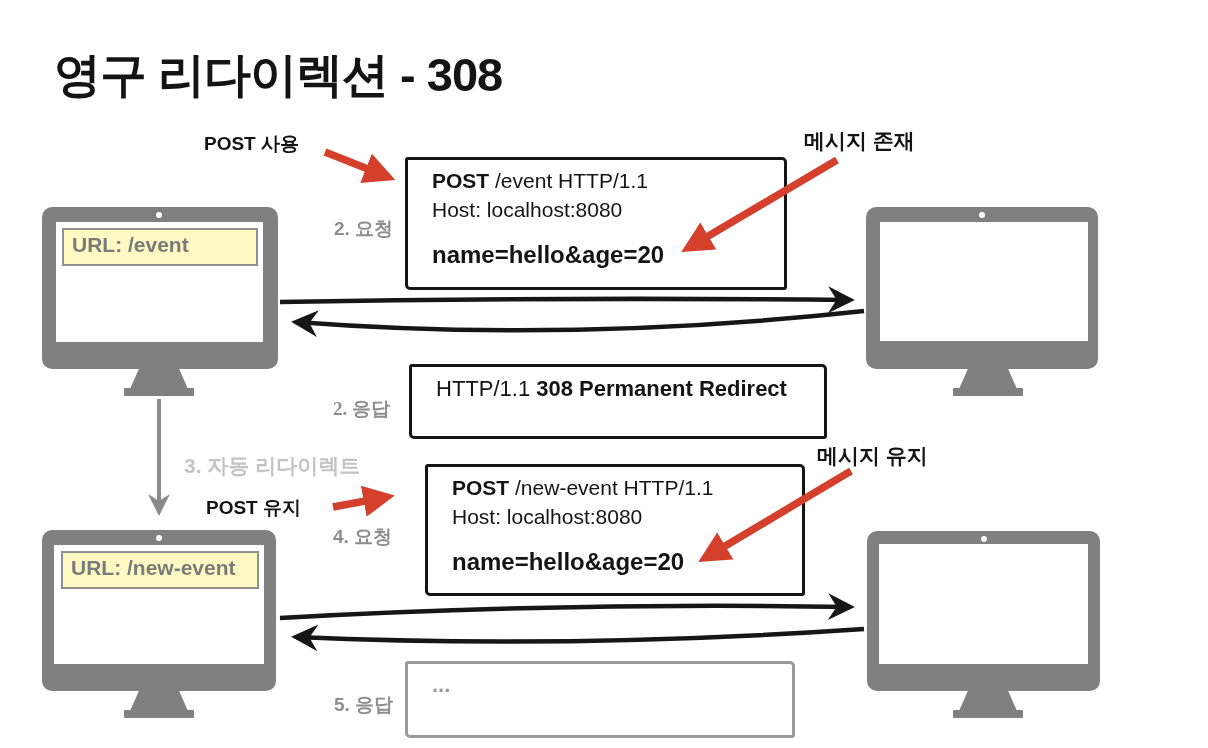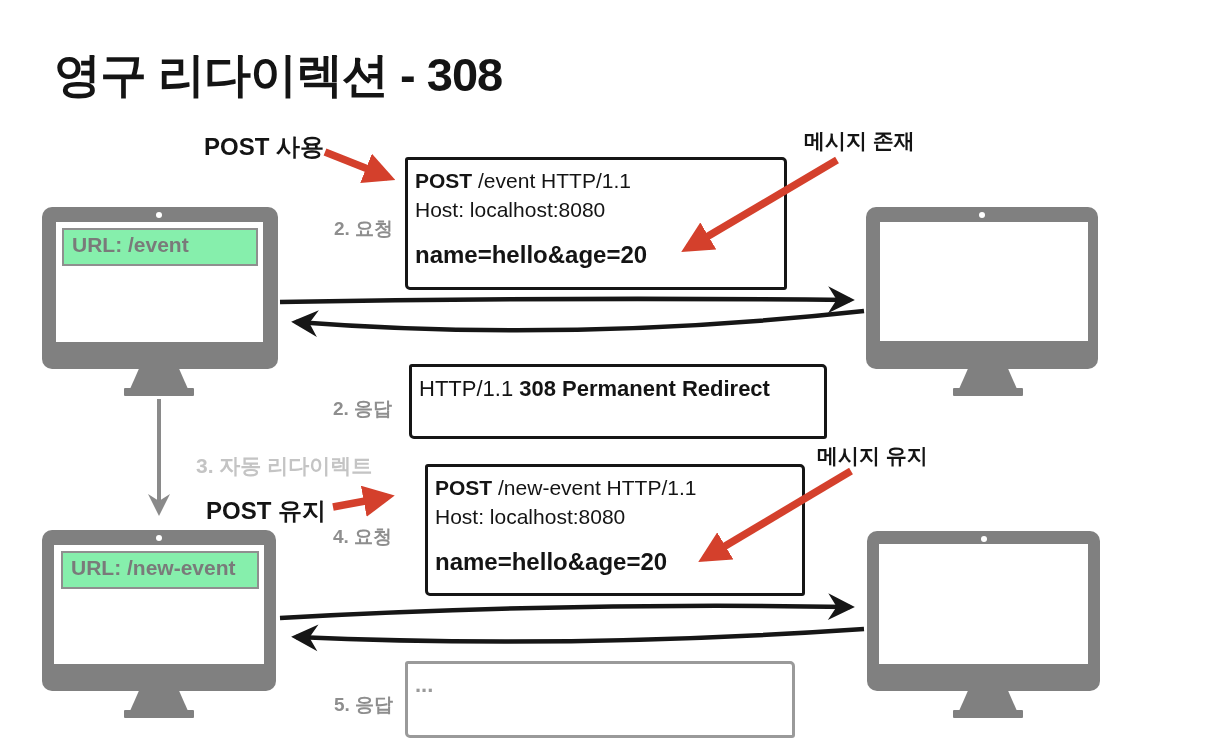--- a/index.html
+++ b/index.html
@@ -15,39 +15,39 @@
     letter-spacing:-1px;white-space:nowrap;
   }
   
   .monitor-frame{background:#808080;border-radius:10px;}
   .monitor-screen{background:#ffffff;}
   .camera-dot{width:6px;height:6px;border-radius:50%;background:#ffffff;}
   .stand-neck{background:#808080;clip-path:polygon(16% 0,84% 0,100% 100%,0 100%);}
   .stand-base{background:#808080;border-radius:1px;}
   .url-box{
     border:2.5px solid #8f8f8f;color:#7a7a7a;font-weight:bold;font-size:21px;
-    padding:3px 0 0 8px;box-sizing:border-box;background:#86efac;white-space:nowrap;
+    padding:3px 0 0 8px;box-sizing:border-box;background:#fef9c3;white-space:nowrap;
     overflow:hidden;
   }
   
   .hbox{
     border:3.5px solid #151515;background:#ffffff;box-sizing:border-box;
     border-radius:3px 5px 3px 5px;
-    padding:6px 7px;color:#141414;
+    padding:6px 24px;color:#141414;
   }
   .hbox .line{font-size:21px;line-height:29px;white-space:nowrap;}
   .hbox .body-line{font-size:24px;font-weight:bold;margin-top:17px;white-space:nowrap;}
   .b{font-weight:bold;}
   .hbox.resp .line{font-size:22px;line-height:32px;}
   .hbox.muted{border-color:#9a9a9a;color:#9a9a9a;}
   .hbox.muted .line{font-size:22px;line-height:30px;}
   
   .step-label{font-weight:bold;font-size:19px;color:#8e8e8e;white-space:nowrap;}
   .step-label.light{color:#c4c4c4;font-size:21px;}
-  .callout{font-weight:bold;font-size:24px;color:#141414;white-space:nowrap;}
+  .callout{font-weight:bold;font-size:19px;color:#141414;white-space:nowrap;}
   svg.overlay{position:absolute;left:0;top:0;pointer-events:none;}
 </style>
 </head>
 <body>
 
 <div class="abs title">영구 리다이렉션 - 308</div>
 
 <div>
   <div class="abs monitor-frame" style="left:42px;top:207px;width:236px;height:162px;"></div>
   <div class="abs camera-dot" style="left:156px;top:212px;"></div>
@@ -96,22 +96,22 @@
   <div class="line"><span class="b">POST</span> <span>/new-event HTTP/1.1</span></div>
   <div class="line">Host: localhost:8080</div>
   <div class="body-line">name=hello&amp;age=20</div>
 </div>
 
 <div class="abs hbox muted" style="left:405px;top:661px;width:390px;height:77px;">
   <div class="line b">...</div>
 </div>
 
 <div class="abs step-label" style="left:334px;top:216px;">2. 요청</div>
-<div class="abs step-label" style="left:333px;top:396px;">2. 응답</div>
-<div class="abs step-label light" style="left:196px;top:452px;">3. 자동 리다이렉트</div>
+<div class="abs step-label" style="left:333px;top:396px;font-family:Liberation Serif, serif;">2. 응답</div>
+<div class="abs step-label light" style="left:184px;top:452px;">3. 자동 리다이렉트</div>
 <div class="abs step-label" style="left:333px;top:524px;">4. 요청</div>
 <div class="abs step-label" style="left:334px;top:692px;">5. 응답</div>
 
 <div class="abs callout" style="left:204px;top:131px;">POST 사용</div>
 <div class="abs callout" style="left:804px;top:127px;font-size:21px;">메시지 존재</div>
 <div class="abs callout" style="left:206px;top:495px;">POST 유지</div>
 <div class="abs callout" style="left:817px;top:442px;font-size:21px;">메시지 유지</div>
 
 <svg class="overlay" width="1208" height="748" viewBox="0 0 1208 748">
   <defs>

